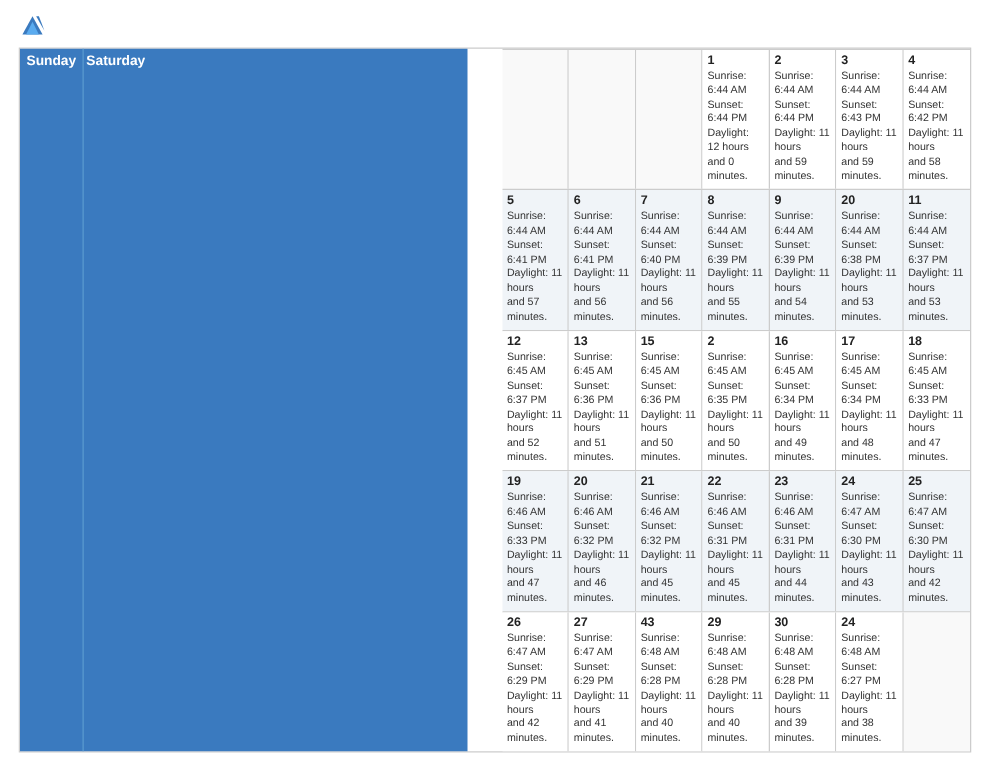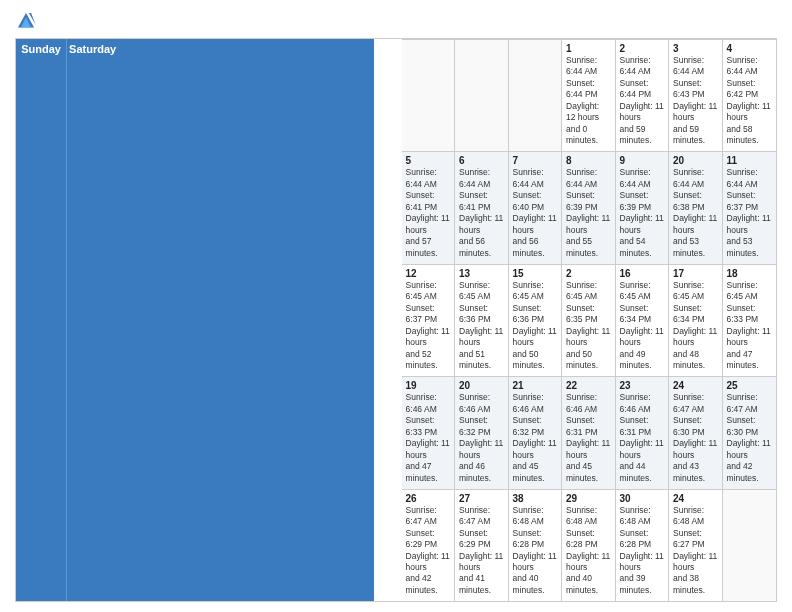--- a/index.html
+++ b/index.html
@@ -338,21 +338,21 @@
 and 42 minutes.</div>
           </div>
           <div class="cal-cell">
             <span class="day-num">27</span>
             <div class="day-info" style="white-space: pre-line;">Sunrise: 6:47 AM
 Sunset: 6:29 PM
 Daylight: 11 hours
 and 41 minutes.</div>
           </div>
           <div class="cal-cell">
-            <span class="day-num">38</span>
+            <span class="day-num">43</span>
             <div class="day-info" style="white-space: pre-line;">Sunrise: 6:48 AM
 Sunset: 6:28 PM
 Daylight: 11 hours
 and 40 minutes.</div>
           </div>
           <div class="cal-cell">
             <span class="day-num">29</span>
             <div class="day-info" style="white-space: pre-line;">Sunrise: 6:48 AM
 Sunset: 6:28 PM
 Daylight: 11 hours

